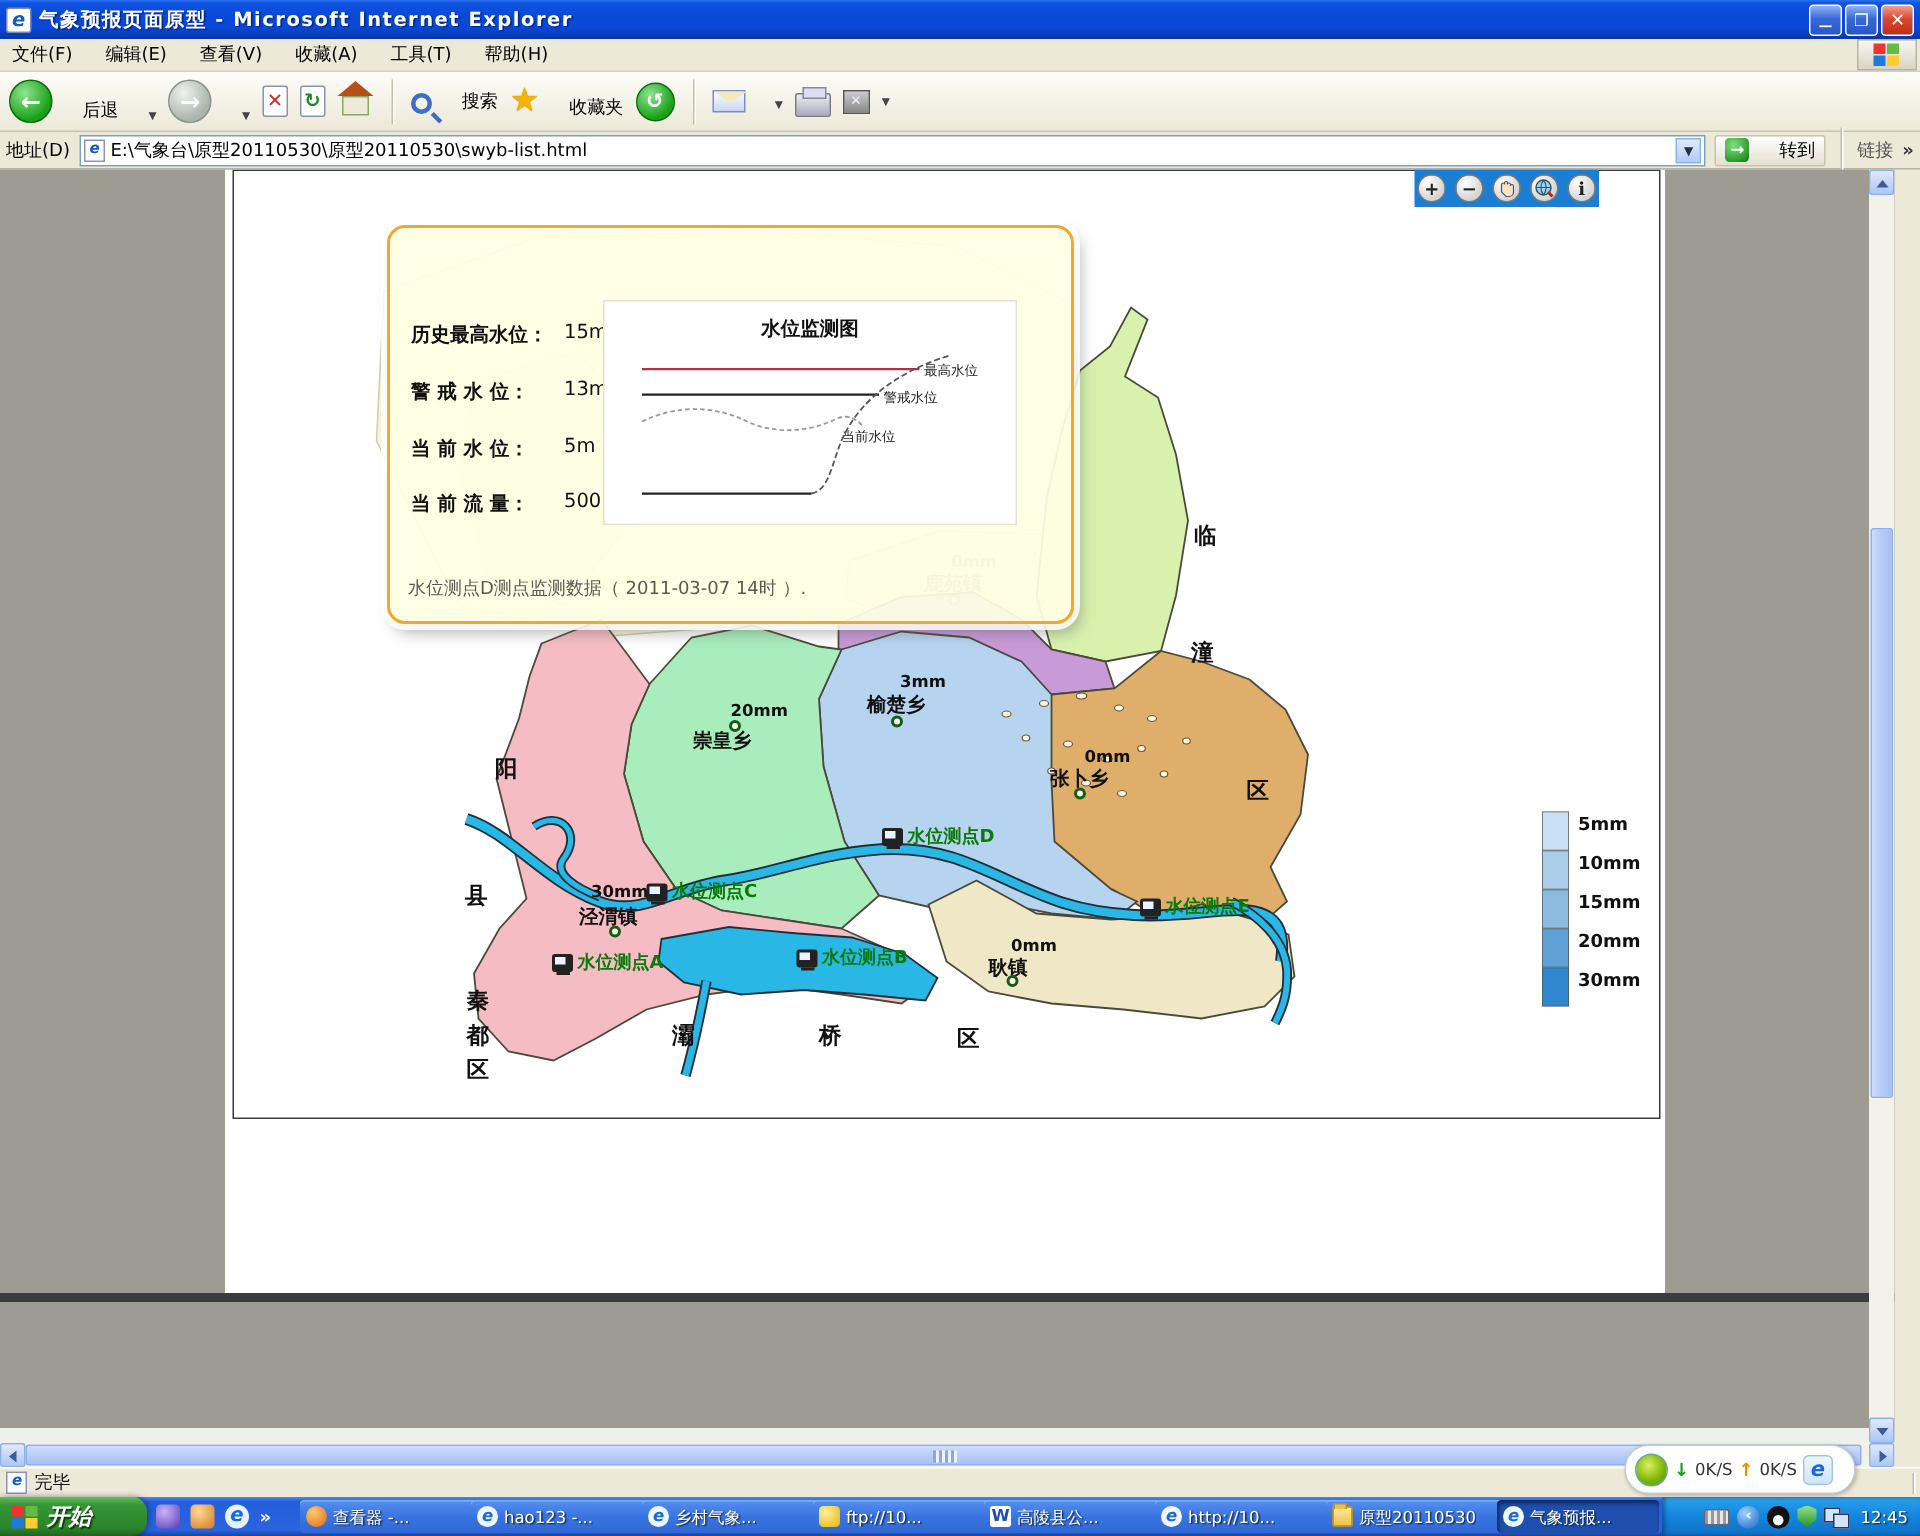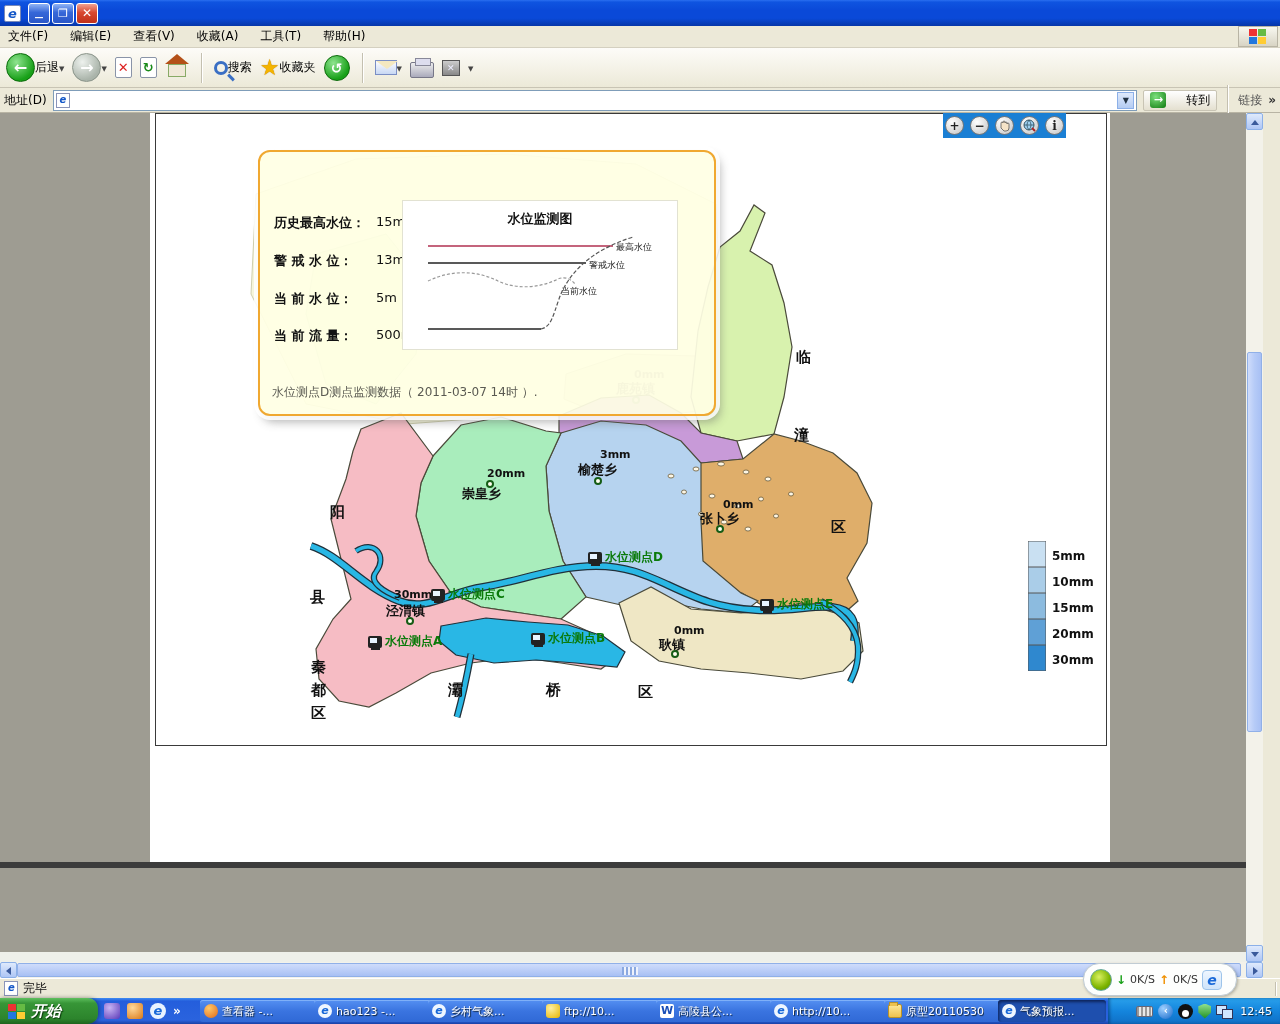--- a/index.html
+++ b/index.html
@@ -29,21 +29,21 @@
   .brand{position:absolute;right:2px;top:0;width:40px;height:21px;background:linear-gradient(#f8f8f0,#d8d4c4);
     border:1px solid #b8b4a4;display:flex;align-items:center;justify-content:center}
   .flag{width:18px;height:15px;display:grid;grid-template-columns:8px 8px;grid-template-rows:7px 7px;gap:1px}
   .flag i{display:block}
   .flag i:nth-child(1){background:#e33} .flag i:nth-child(2){background:#6b4}
   .flag i:nth-child(3){background:#27d} .flag i:nth-child(4){background:#fc3}
 
   
   .toolbar{position:absolute;left:0;top:48px;width:1280px;height:40px;background:linear-gradient(#fdfcf8,#ece9d8);
     border-bottom:1px solid #c8c4b4;display:flex;align-items:center;padding:0 6px;gap:8px}
-  .tb{display:flex;align-items:center;gap:0}
+  .tb{display:flex;align-items:flex-end;gap:20px}
   .circ{width:29px;height:29px;border-radius:50%;border:1px solid #0a6b0a;color:#fff;font-weight:bold;
     background:radial-gradient(circle at 35% 30%,#8fe48f,#18a018 70%);
     display:flex;align-items:center;justify-content:center;font-size:16px}
   .circ.dis{background:radial-gradient(circle at 35% 30%,#eef2ee,#aab4aa 70%);border-color:#8a948a}
   .circ.back::after{content:"←"} .circ.fwd::after{content:"→"}
   .circ.hist{width:26px;height:26px;font-size:14px}
   .circ.hist::after{content:"↺"}
   .caret{color:#444;font-size:9px} .caret::after{content:"▼";font-size:7px}
   .tsep{width:1px;height:30px;background:#c4c0b0;margin:0 4px;box-shadow:1px 0 0 #fff}
   .doc{width:17px;height:21px;background:#fff;border:1px solid #8a94a8;border-radius:2px;position:relative}
@@ -92,21 +92,21 @@
   .rain{position:absolute;font-size:11px;font-weight:bold;color:#111;white-space:nowrap}
   .tdot{position:absolute;width:8px;height:8px;border:2px solid #155c15;border-radius:50%;background:#fffef0}
   .nb{position:absolute;font-size:15px;font-weight:bold;color:#111}
   .station{position:absolute;display:flex;align-items:center;gap:3px;white-space:nowrap}
   .station .mon{width:14px;height:12px;background:#222;border-radius:2px;position:relative}
   .station .mon::before{content:"";position:absolute;left:2px;top:2px;width:7px;height:5px;background:#e8f4ff}
   .station .mon::after{content:"";position:absolute;left:3px;bottom:-2px;width:9px;height:2px;background:#222}
   .station .sname{font-size:12px;font-weight:bold;color:#0a7a0a}
 
   .legend{position:absolute;left:1028px;top:428px;width:70px}
-  .lrow{display:flex;align-items:center;height:26px}
+  .lrow{display:flex;align-items:flex-start;height:26px}
   .lrow svg{display:block}
   .llab{font-size:12px;font-weight:bold;color:#111;margin-left:6px;line-height:12px;position:relative;top:2px}
 
   
   .popup{position:absolute;left:258px;top:37px;width:458px;height:266px;background:rgba(255,255,228,.93);
     border:2px solid #f0a830;border-radius:12px;box-shadow:0 0 0 4px rgba(255,255,255,.85),4px 6px 10px rgba(90,90,90,.45)}
   .popup .ptitle{position:absolute;left:0;top:10px;width:100%;text-align:center;font-size:13px;font-weight:bold;color:#111}
   .prow{position:absolute;left:14px;display:flex;font-size:13px;color:#111;white-space:nowrap}
   .prow .pl{font-weight:bold;width:102px} .prow .pv{}
   .chartbox{position:absolute;left:142px;top:48px;width:276px;height:150px;background:#fff;border:1px solid #e2e2d2}
@@ -193,20 +193,21 @@
   .net{width:16px;height:13px;position:relative}
   .net::before,.net::after{content:"";position:absolute;width:9px;height:8px;background:#cfe6ff;border:1px solid #335}
   .net::before{left:0;top:0} .net::after{left:6px;top:4px}
   .clock{color:#fff;font-size:11px;margin-left:3px;text-shadow:1px 1px 1px #123}
 </style>
 </head>
 <body>
 
 <div class="titlebar">
   <span class="ie-ico">e</span>
+  <span class="ttl">气象预报页面原型 - Microsoft Internet Explorer</span>
   <span class="winbtn min"></span>
   <span class="winbtn rest"></span>
   <span class="winbtn close"></span>
 </div>
 
 <div class="menubar">
   <span class="mi">文件(F)</span>
   <span class="mi">编辑(E)</span>
   <span class="mi">查看(V)</span>
   <span class="mi">收藏(A)</span>
@@ -267,20 +268,21 @@
   <span class="tb">
       <span class="editw"></span>
     </span>
   <span class="caret"></span>
 </div>
 
 <div class="addrbar">
   <span>地址(D)</span>
   <span class="addr-input">
     <span class="pgico"></span>
+    <span>E:\气象台\原型20110530\原型20110530\swyb-list.html</span>
     <span class="addr-dd"></span>
   </span>
   <span class="gobtn">
     <span class="gocirc"></span>
     <span>转到</span>
   </span>
   <span class="tsep"></span>
   <span class="links">链接</span>
   <span class="chev"></span>
 </div>

